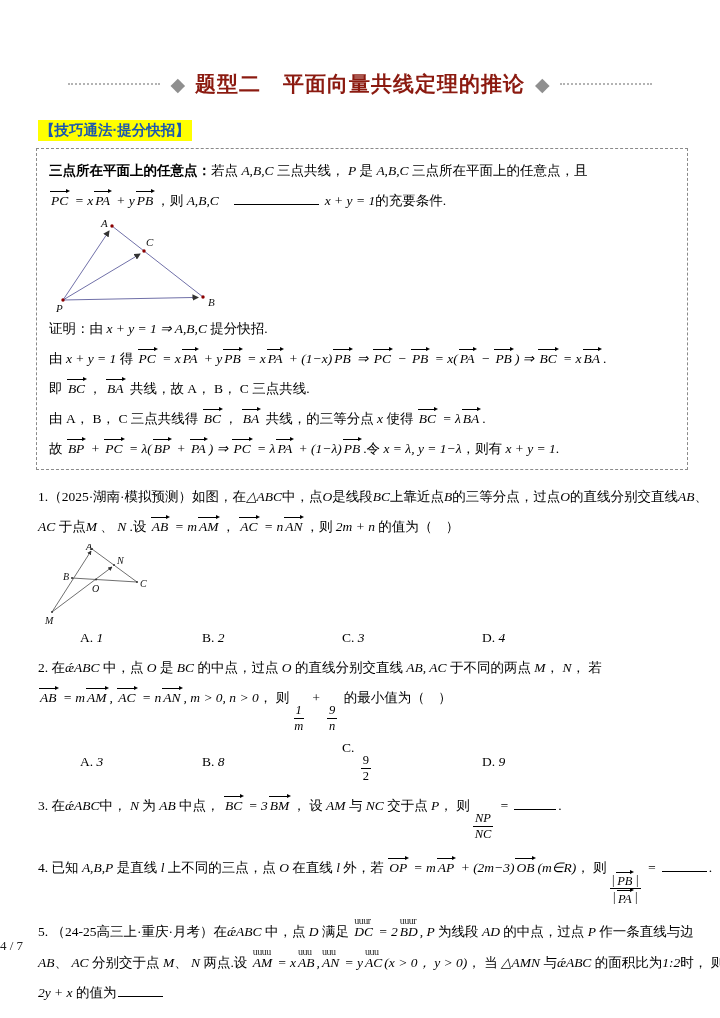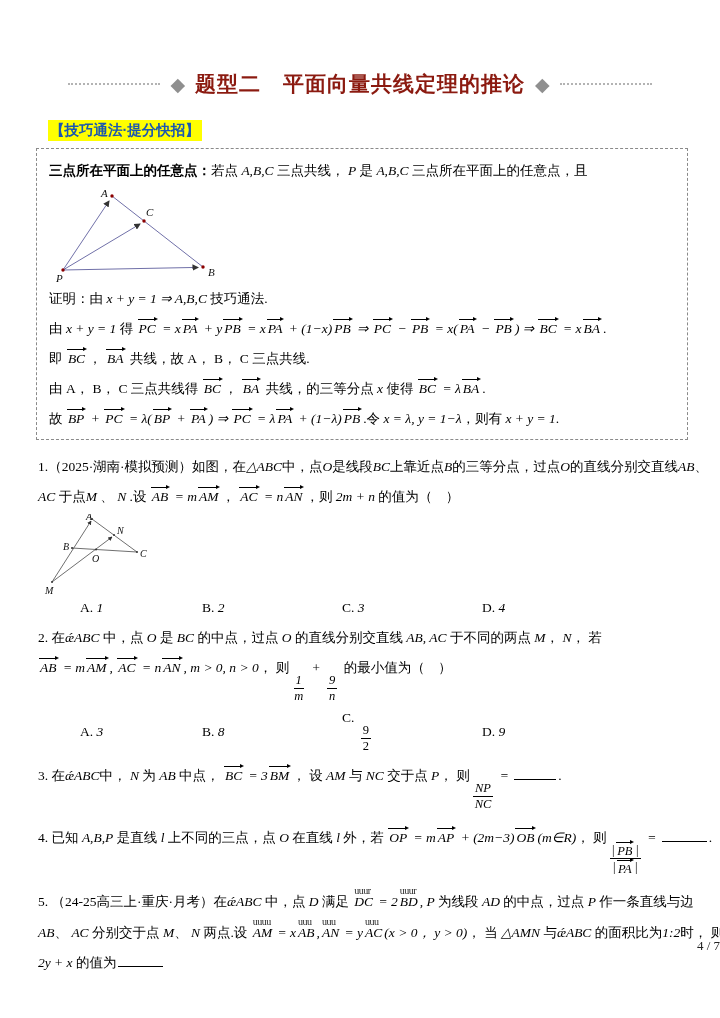--- a/index.html
+++ b/index.html
@@ -14,21 +14,21 @@
   body{width:720px;height:1018px;font-family:"Liberation Serif",serif;color:#000;}
   .page{position:relative;width:720px;height:1018px;overflow:hidden;background:#fff;}
 
   
   .header-row{display:flex;align-items:center;justify-content:center;gap:10px;padding-top:70px;}
   .hline{width:92px;height:0;border-top:2px dotted #b3b3b3;}
   .diamond{color:#8f8f8f;font-size:19px;line-height:1;}
   .title{margin:0;font-family:"Liberation Sans",sans-serif;font-weight:bold;font-size:21px;color:var(--title-color);letter-spacing:1px;text-align:center;}
 
   
-  .badge{display:inline-block;margin:22px 0 0 48px;background:var(--badge-bg);color:var(--badge-fg);
+  .badge{display:inline-block;margin:22px 0 0 38px;background:var(--badge-bg);color:var(--badge-fg);
          font-family:"Liberation Sans",sans-serif;font-weight:bold;font-size:14.5px;padding:1px 2px;text-align:center;}
 
   
   .tipbox{margin:7px 32px 0 36px;border:1.5px dashed #8a8a8a;padding:7px 12px 5px 12px;}
   .line{font-size:13.5px;line-height:22px;padding:4px 0;white-space:nowrap;}
   .cn{font-style:normal;}
   .bold{font-weight:bold;}
   .math{font-style:italic;}
 
   
@@ -55,40 +55,41 @@
   .opts{display:flex;padding-left:42px;margin:2px 0 2px 0;font-size:13.5px;align-items:center;}
   .opt{width:140px;}
   .opt:first-child{width:122px;}
   .opt:last-child{width:auto;}
 
   .figwrap{margin:2px 0 0 6px;}
   svg{display:block;}
   .figlabel{font-family:"Liberation Serif",serif;font-style:italic;font-size:11px;fill:#111;}
   .q1label{font-family:"Liberation Serif",serif;font-style:italic;font-size:10px;fill:#111;}
 
-  .footer{position:absolute;left:0;right:0;top:938px;text-align:right;font-size:13px;color:#222;}
+  .footer{position:absolute;left:0;right:0;top:938px;text-align:left;font-size:13px;color:#222;}
 </style>
 </head>
 <body>
 
 <div class="page">
 
   <div class="header-row">
     <span class="hline"></span>
     <span class="diamond">◆</span>
     <h1 class="title">题型二　平面向量共线定理的推论</h1>
     <span class="diamond">◆</span>
     <span class="hline"></span>
   </div>
 
   <div class="badge">【技巧通法·提分快招】</div>
 
   <div class="tipbox">
     <div>
         <div class="line"><span class="cn bold">三点所在平面上的任意点：</span><span class="cn">若点 </span><span class="math">A,B,C</span><span class="cn"> 三点共线， </span><span class="math">P</span><span class="cn"> 是 </span><span class="math">A,B,C</span><span class="cn"> 三点所在平面上的任意点，且</span></div>
+        <div class="line"><span class="vec">PC</span><span class="math"> = x</span><span class="vec">PA</span><span class="math"> + y</span><span class="vec">PB</span><span class="cn">，则 </span><span class="math">A,B,C</span><span class="cn">　</span><span class="blank" style="width: 85px;"></span><span class="math"> x + y = 1</span><span class="cn">的充要条件.</span></div>
       </div>
 
     <div class="figwrap">
       <svg width="215" height="96" viewBox="0 0 215 96">
         <defs>
           <marker id="arr" viewBox="0 0 10 10" refX="8.5" refY="5" markerWidth="6.5" markerHeight="6.5" orient="auto-start-reverse">
             <path d="M0,0 L10,5 L0,10 z" fill="#333"></path>
           </marker>
         </defs>
         <line x1="57" y1="8" x2="148" y2="79" stroke="var(--fig-line)" stroke-width="1"></line>
@@ -100,21 +101,21 @@
         <circle cx="148" cy="79" r="1.7" fill="var(--fig-dot)"></circle>
         <circle cx="8" cy="82" r="1.7" fill="var(--fig-dot)"></circle>
         <text class="figlabel" x="46" y="9">A</text>
         <text class="figlabel" x="91" y="28">C</text>
         <text class="figlabel" x="1" y="94">P</text>
         <text class="figlabel" x="153" y="88">B</text>
       </svg>
     </div>
 
     <div>
-        <div class="line"><span class="cn">证明：由 </span><span class="math">x + y = 1 ⇒ A,B,C </span><span class="cn">技巧通法.</span></div>
+        <div class="line"><span class="cn">证明：由 </span><span class="math">x + y = 1 ⇒ A,B,C </span><span class="cn">提分快招.</span></div>
         <div class="line"><span class="cn">由 </span><span class="math">x + y = 1</span><span class="cn"> 得 </span><span class="vec">PC</span><span class="math"> = x</span><span class="vec">PA</span><span class="math"> + y</span><span class="vec">PB</span><span class="math"> = x</span><span class="vec">PA</span><span class="math"> + (1−x)</span><span class="vec">PB</span><span class="math"> ⇒ </span><span class="vec">PC</span><span class="math"> − </span><span class="vec">PB</span><span class="math"> = x(</span><span class="vec">PA</span><span class="math"> − </span><span class="vec">PB</span><span class="math">) ⇒ </span><span class="vec">BC</span><span class="math"> = x</span><span class="vec">BA</span><span class="cn">.</span></div>
         <div class="line"><span class="cn">即 </span><span class="vec">BC</span><span class="cn">， </span><span class="vec">BA</span><span class="cn"> 共线，故 A， B， C 三点共线.</span></div>
         <div class="line"><span class="cn">由 A， B， C 三点共线得 </span><span class="vec">BC</span><span class="cn">， </span><span class="vec">BA</span><span class="cn"> 共线，的三等分点 </span><span class="math">x</span><span class="cn"> 使得 </span><span class="vec">BC</span><span class="math"> = λ</span><span class="vec">BA</span><span class="cn">.</span></div>
         <div class="line"><span class="cn">故 </span><span class="vec">BP</span><span class="math"> + </span><span class="vec">PC</span><span class="math"> = λ(</span><span class="vec">BP</span><span class="math"> + </span><span class="vec">PA</span><span class="math">) ⇒ </span><span class="vec">PC</span><span class="math"> = λ</span><span class="vec">PA</span><span class="math"> + (1−λ)</span><span class="vec">PB</span><span class="cn">.令 </span><span class="math">x = λ, y = 1−λ</span><span class="cn">，则有 </span><span class="math">x + y = 1</span><span class="cn">.</span></div>
       </div>
   </div>
 
   <section class="questions">
 
     <div class="question">

